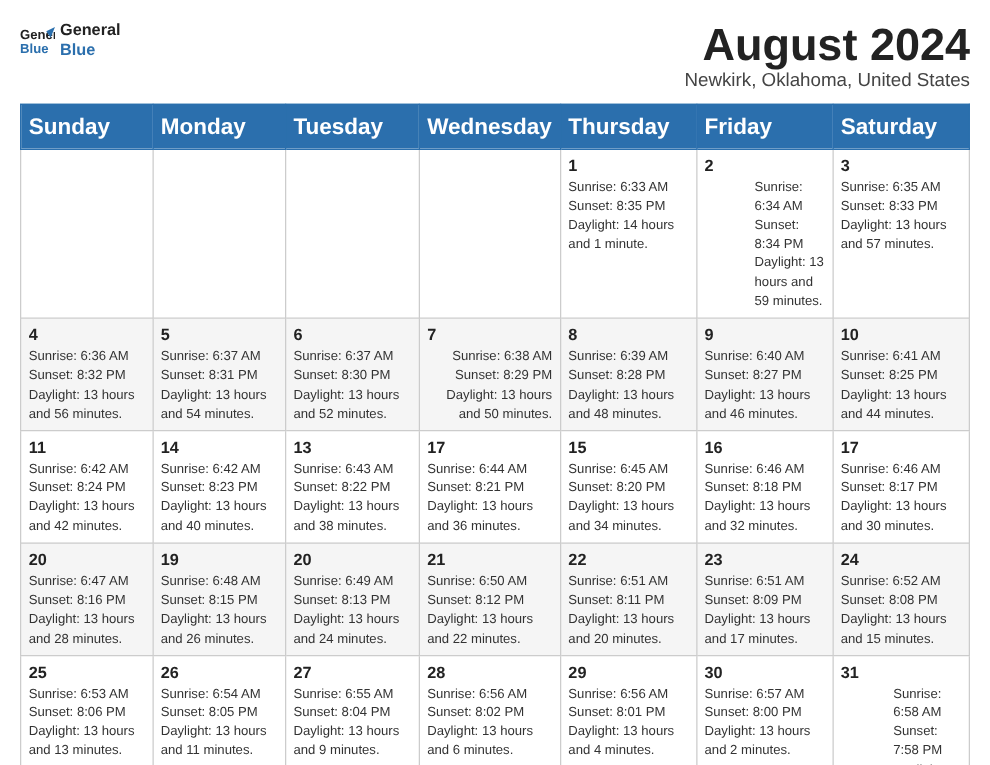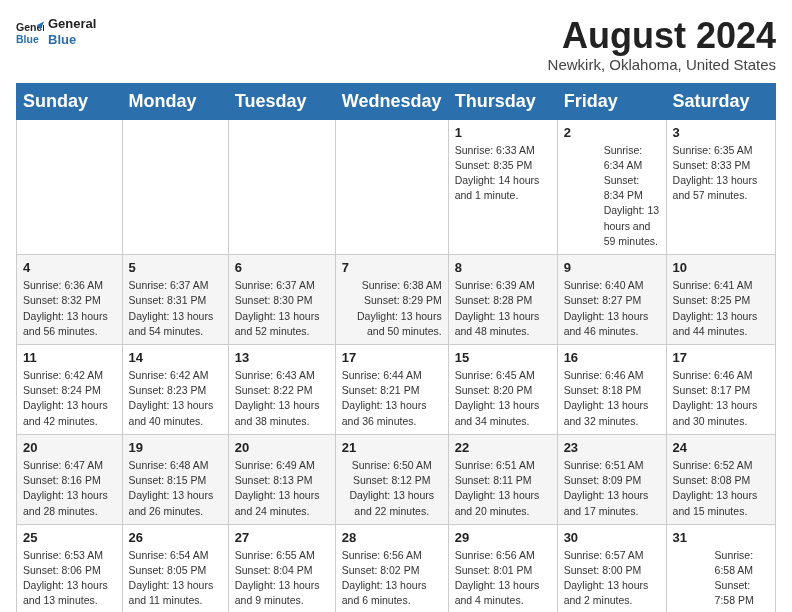--- a/index.html
+++ b/index.html
@@ -254,21 +254,21 @@
 Daylight: 13 hours and 26 minutes.</div>
         </td>
         <td>
           <div class="day-number">20</div>
           <div class="day-info" style="white-space: pre-line;">Sunrise: 6:49 AM
 Sunset: 8:13 PM
 Daylight: 13 hours and 24 minutes.</div>
         </td>
         <td>
           <div class="day-number">21</div>
-          <div class="day-info" style="white-space: pre-line; text-align: center;">Sunrise: 6:50 AM
+          <div class="day-info" style="white-space: pre-line;">Sunrise: 6:50 AM
 Sunset: 8:12 PM
 Daylight: 13 hours and 22 minutes.</div>
         </td>
         <td>
           <div class="day-number">22</div>
           <div class="day-info" style="white-space: pre-line;">Sunrise: 6:51 AM
 Sunset: 8:11 PM
 Daylight: 13 hours and 20 minutes.</div>
         </td>
         <td>

